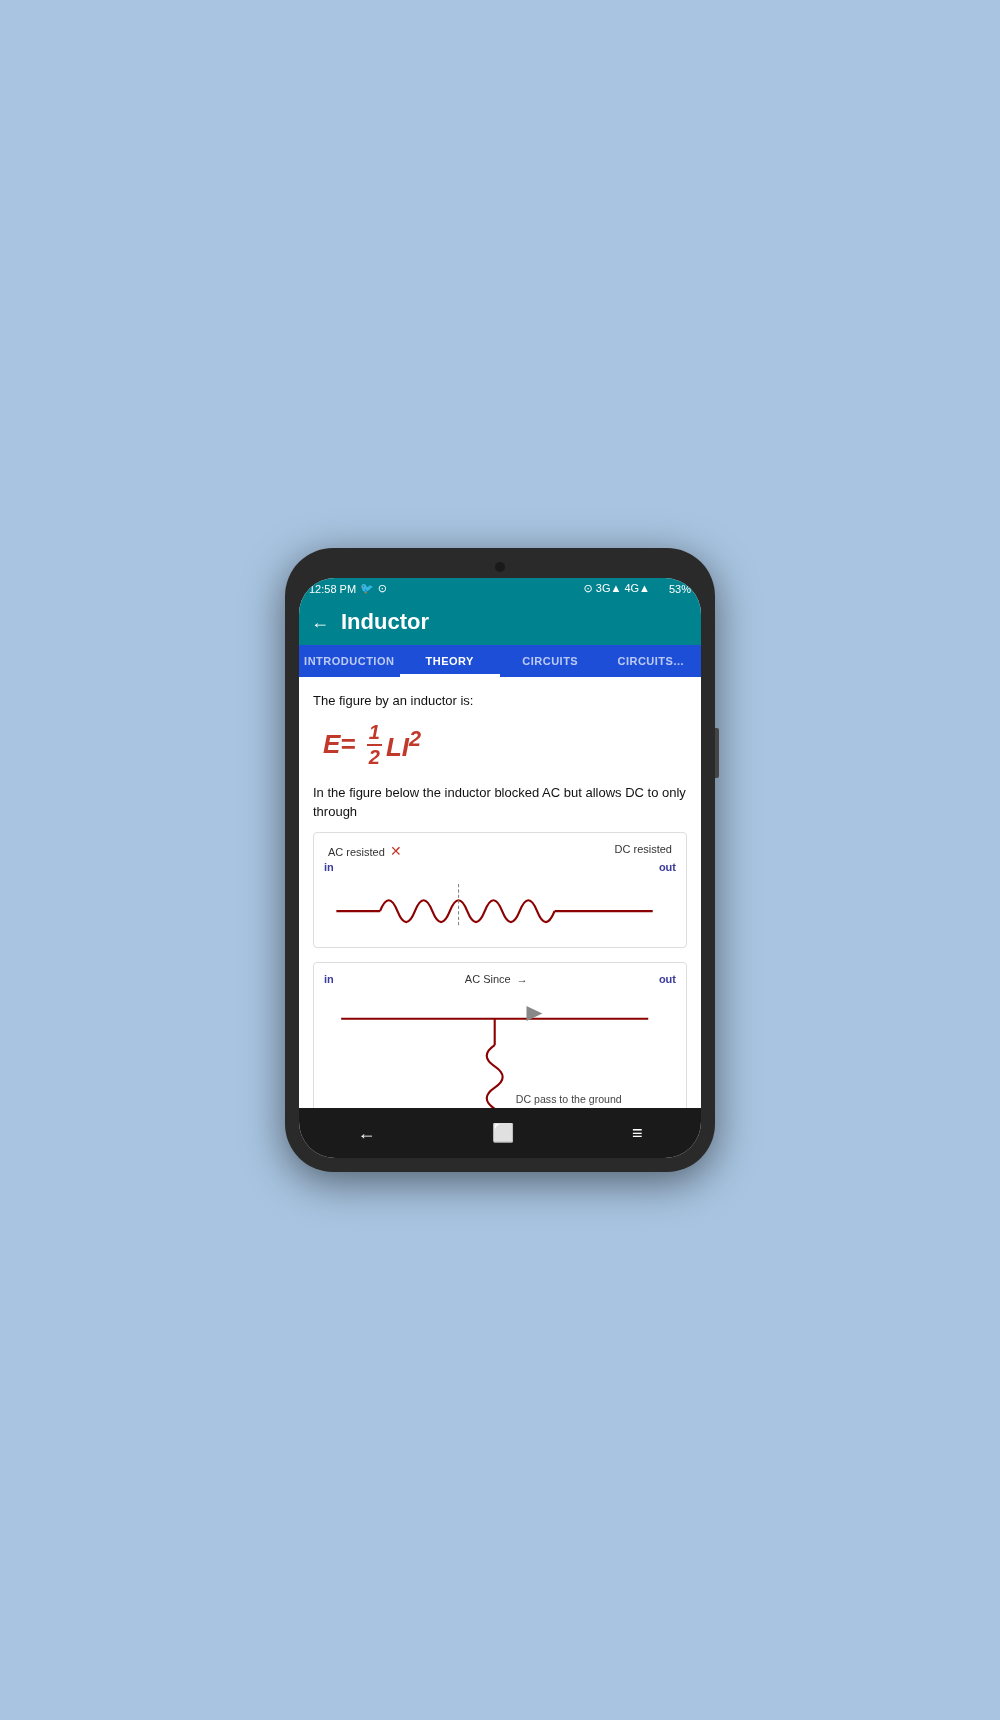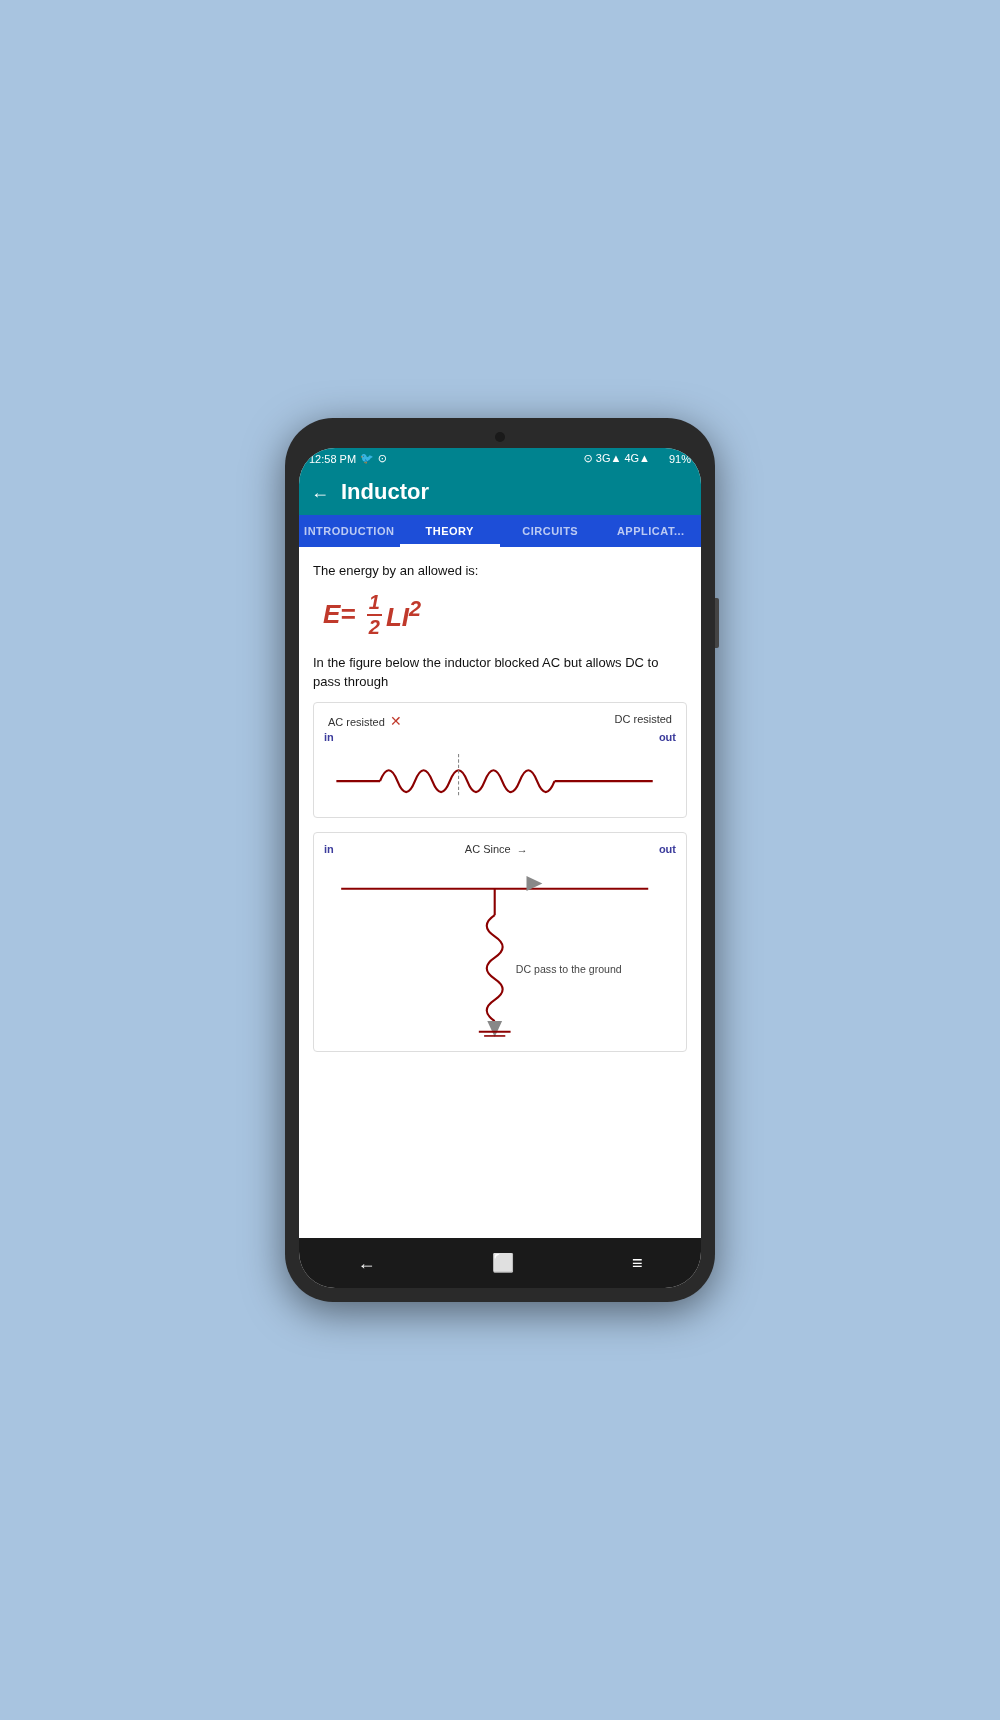--- a/index.html
+++ b/index.html
@@ -6,21 +6,21 @@
     body {
       background: #a8c4e0;
       display: flex;
       justify-content: center;
       align-items: center;
       min-height: 100vh;
       font-family: 'Arial', sans-serif;
     }
     .phone {
       width: 430px;
-      height: 884px;
+      height: 624px;
       background: #2a2a2a;
       border-radius: 48px;
       padding: 14px;
       box-shadow: 0 10px 40px rgba(0,0,0,0.5);
       display: flex;
       flex-direction: column;
       position: relative;
     }
     .phone-inner {
       flex: 1;
@@ -197,60 +197,60 @@
   <div class="phone-inner">
 
     <div class="status-bar">
       <div class="status-left">
         <span>12:58 PM</span>
         <span>🐦</span>
         <span>⊙</span>
       </div>
       <div class="status-right">
         <span>⊙ 3G▲ 4G▲</span>
-        <span>91%</span>
+        <span>53%</span>
       </div>
     </div>
 
     <div class="top-bar">
       <span class="back-arrow">←</span>
       <span class="top-bar-title">Inductor</span>
     </div>
 
     <div class="tabs">
       <div class="tab">
         <span>INTRODUCTION</span>
       </div>
       <div class="tab active">
         <span>THEORY</span>
       </div>
       <div class="tab">
         <span>CIRCUITS</span>
       </div>
       <div class="tab">
-        <span>APPLICAT...</span>
+        <span>CIRCUITS...</span>
       </div>
     </div>
 
     <div class="content">
 
-      <p class="text-para">The energy by an allowed is:</p>
+      <p class="text-para">The figure by an inductor is:</p>
 
       <div class="formula-box">
         <div class="formula">
           <span>E=&nbsp;</span>
           <span class="formula-frac">
             <span class="num">1</span>
             <span class="den">2</span>
           </span>
           <span>LI<sup>2</sup></span>
         </div>
       </div>
 
-      <p class="text-para">In the figure below the inductor blocked AC but allows DC to pass through</p>
+      <p class="text-para">In the figure below the inductor blocked AC but allows DC to only through</p>
 
       <div class="diagram-box">
         <div class="diag1-labels">
           <span class="ac-label">
             <span>AC resisted</span>
             <span class="diag1-x">✕</span>
           </span>
           <span class="dc-label">DC resisted</span>
         </div>
         <div class="in-out">

